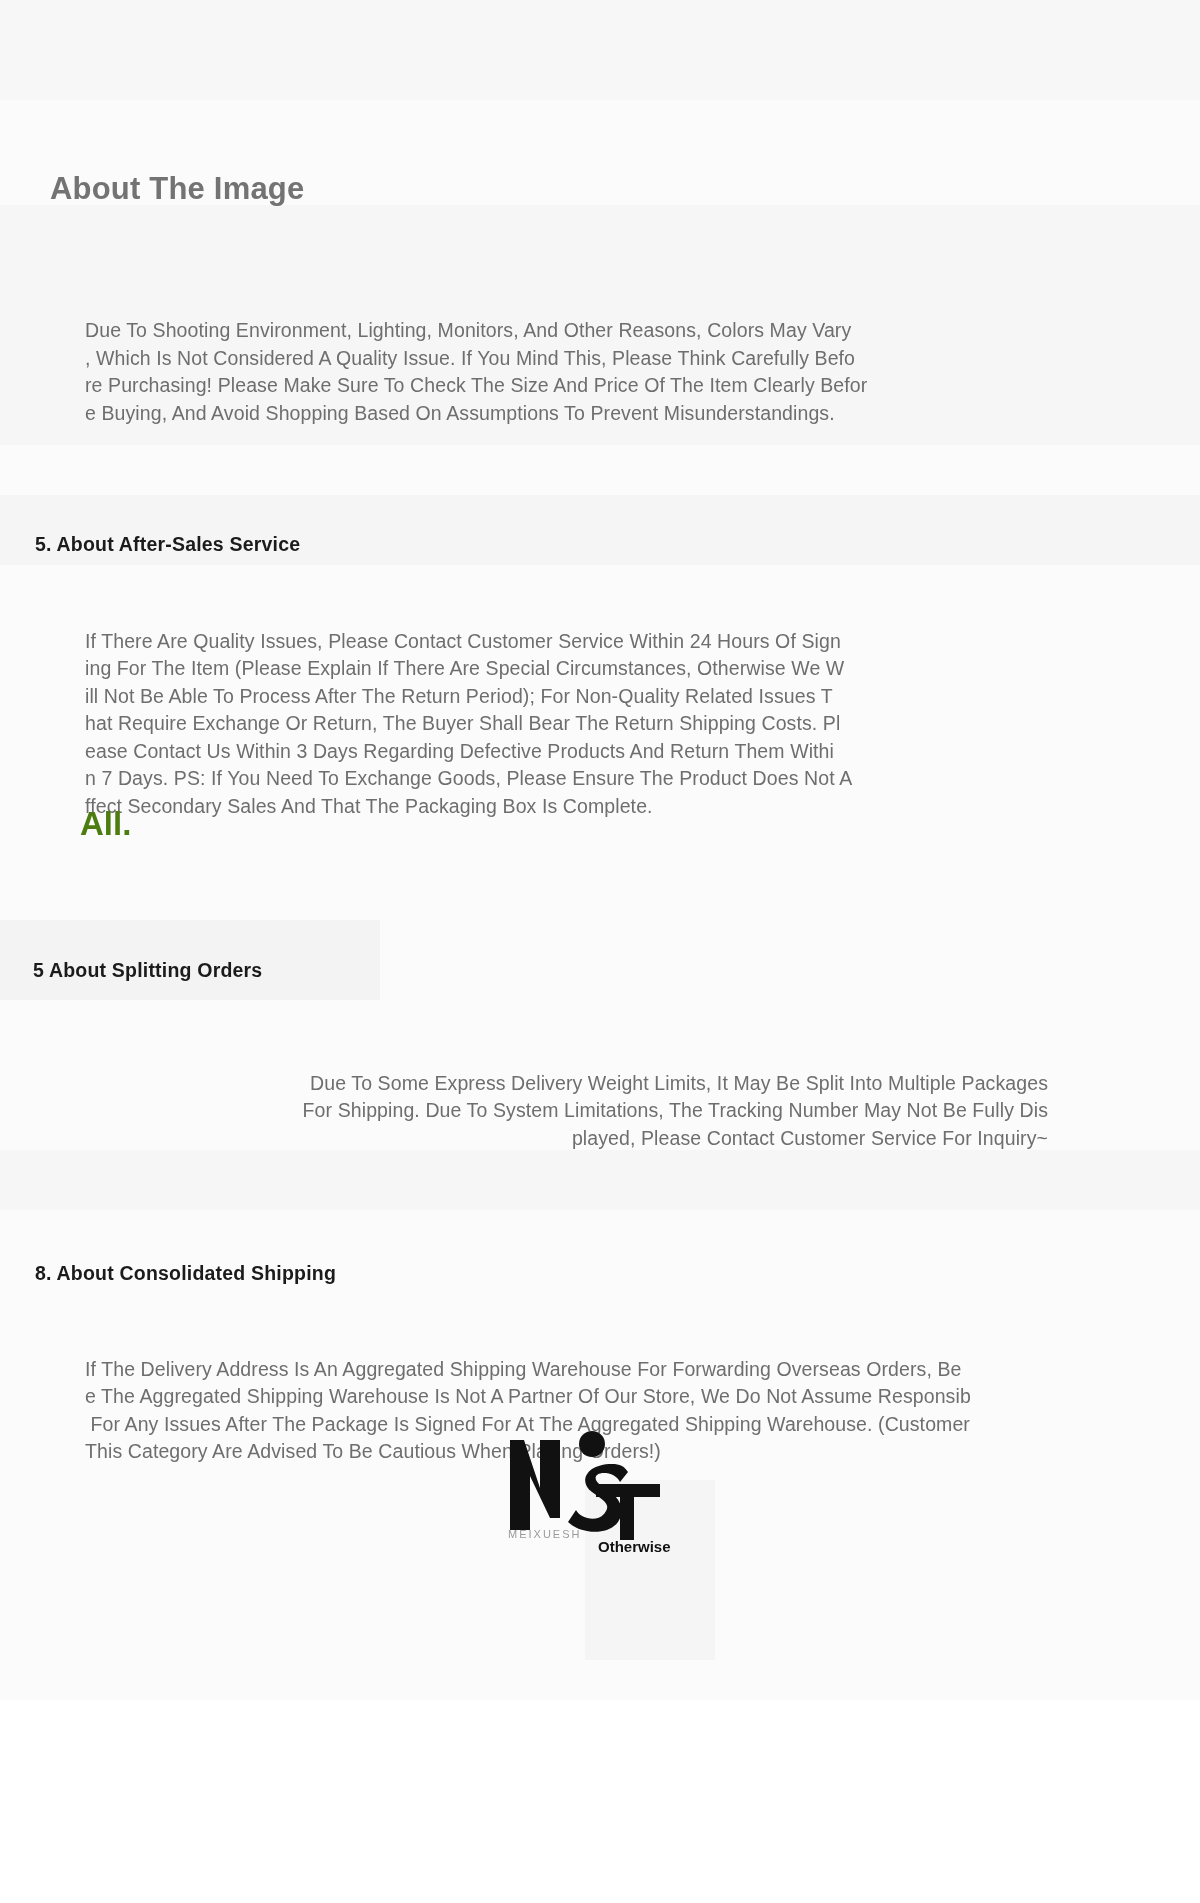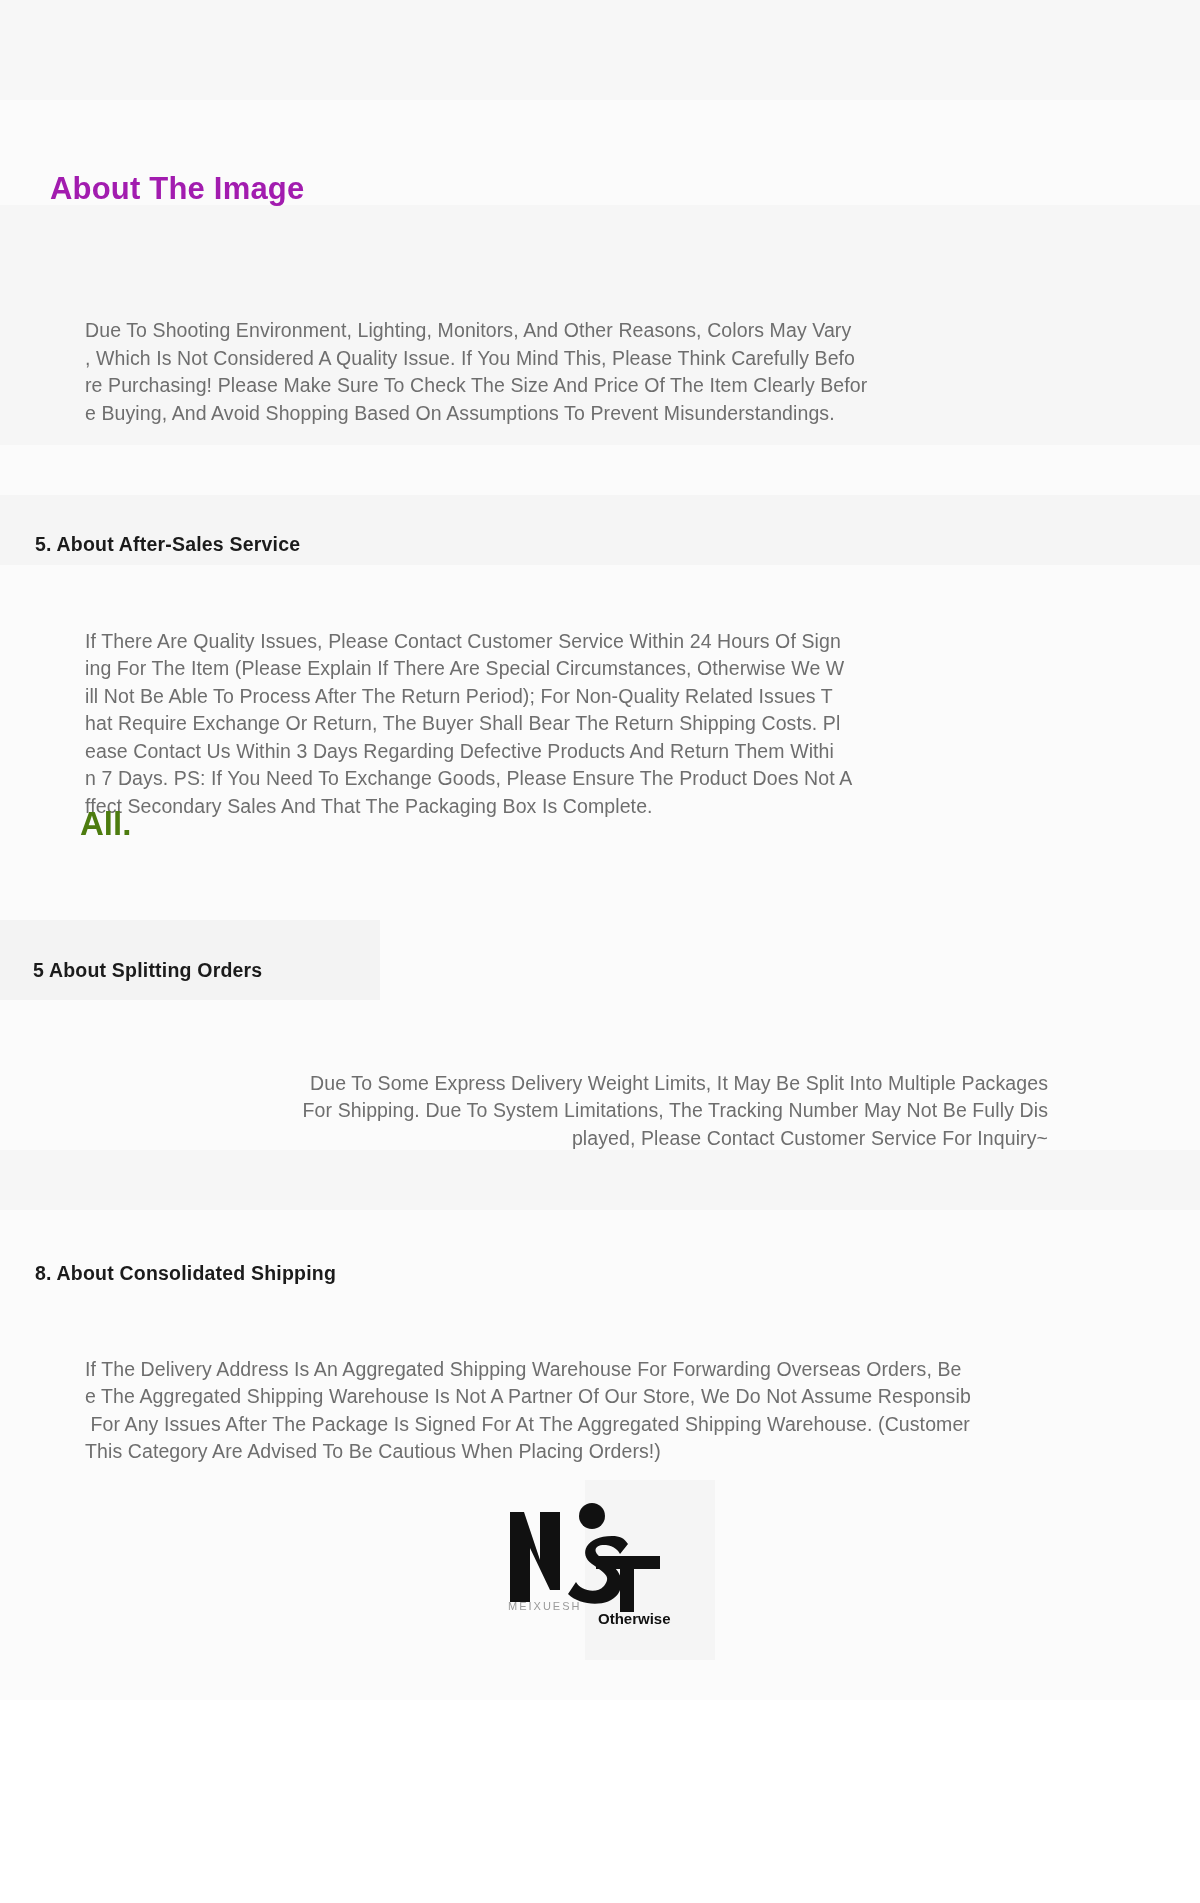--- a/index.html
+++ b/index.html
@@ -29,21 +29,21 @@
     position: relative;
     z-index: 2;
   }
 
   .title {
     position: absolute;
     left: 50px;
     top: 150px;
     font-size: 31px;
     font-weight: bold;
-    color: #a21caf;
+    color: #737373;
     letter-spacing: 0.2px;
   }
 
   .body-text {
     position: absolute;
     color: #6e6e6e;
     font-size: 19.5px;
     line-height: 27.5px;
     letter-spacing: 0.1px;
     white-space: pre-wrap;
@@ -73,21 +73,21 @@
   #consolidated-text { left: 85px; top: 1336px; width: 1140px; }
 
   #head-after-sales { left: 35px; top: 517px; }
   #head-splitting   { left: 33px; top: 943px; }
   #head-consolidated{ left: 35px; top: 1246px; }
 
   
   .logo-wrap {
     position: absolute;
     left: 500px;
-    top: 1500px;
+    top: 1428px;
     width: 200px;
     height: 150px;
     text-decoration: underline;
   }
   .logo-mark {
     position: relative;
     width: 200px;
     height: 118px;
   }
   .logo-sub {

